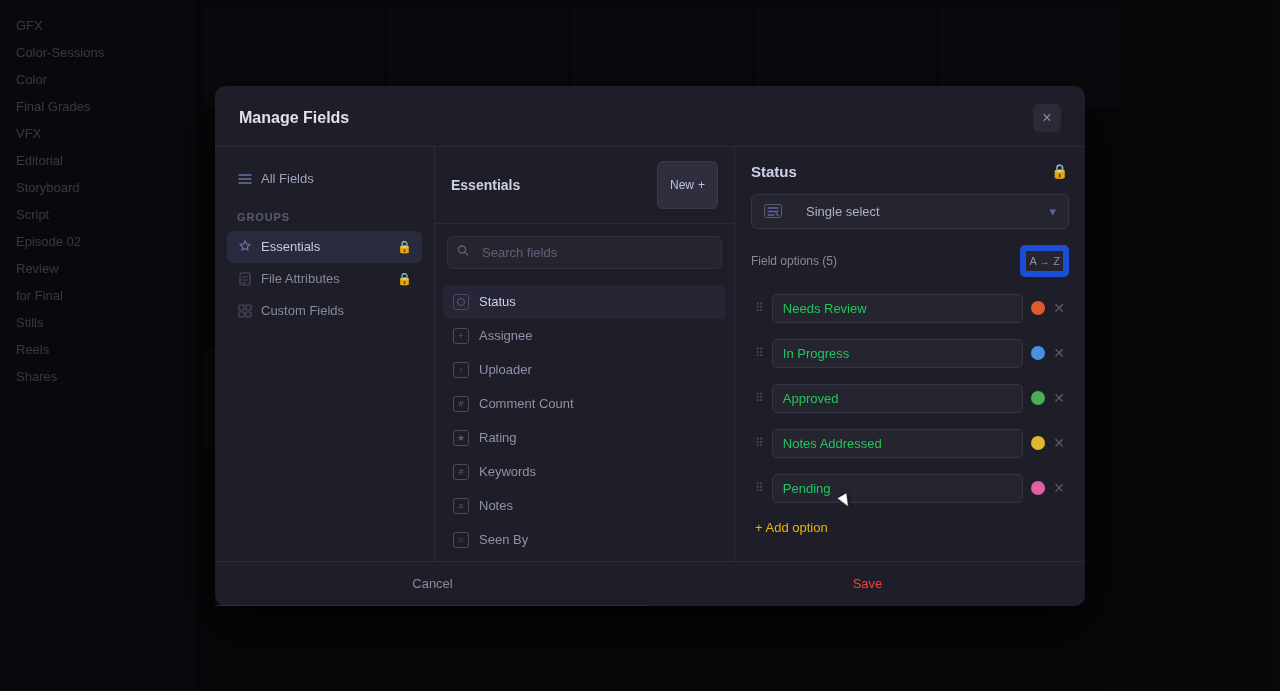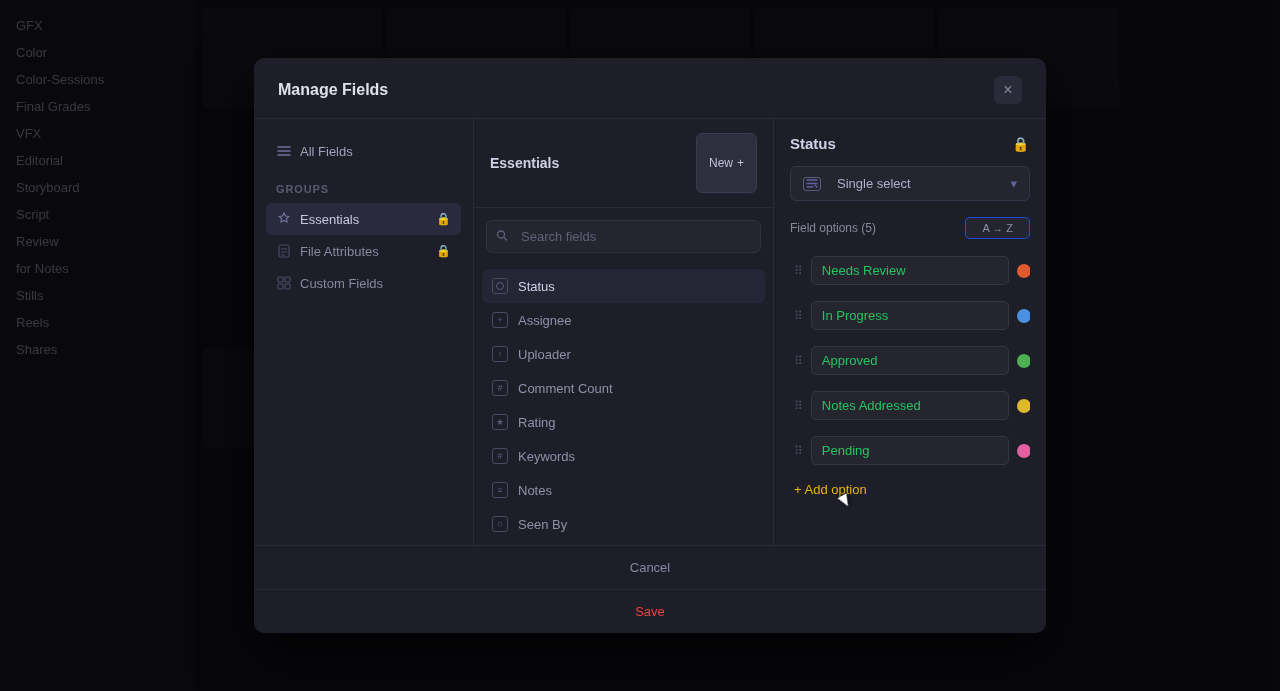--- a/index.html
+++ b/index.html
@@ -68,21 +68,21 @@
       z-index: 10;
       display: flex;
       align-items: center;
       justify-content: center;
     }
 
     
     .modal {
       background: #1e1e28;
       border-radius: 10px;
-      width: 792px;
+      width: 870px;
       max-height: 670px;
       display: flex;
       flex-direction: column;
       box-shadow: 0 20px 60px rgba(0,0,0,0.7);
       position: relative;
       margin-left: 20px;
     }
 
     .modal-header {
       padding: 18px 24px 14px;
@@ -196,21 +196,21 @@
     }
     .panel-mid-title {
       font-size: 14px;
       font-weight: 600;
       color: #d0d0e4;
     }
     .new-btn {
       display: flex;
       align-items: center;
       gap: 4px;
-      padding: 22px 12px;
+      padding: 16px 12px;
       background: #2e2e3e;
       border: 1px solid #3a3a50;
       border-radius: 6px;
       color: #c0c0d8;
       font-size: 12px;
       cursor: pointer;
     }
 
     .search-box {
       margin: 12px;
@@ -305,21 +305,21 @@
       border-radius: 6px;
       padding: 9px 12px;
       cursor: pointer;
       margin-bottom: 16px;
       color: #b0b0cc;
       font-size: 13px;
     }
     .field-type-left {
       display: flex;
       align-items: center;
-      gap: 16px;
+      gap: 24px;
     }
     .type-icon {
       width: 18px;
       height: 14px;
       border: 1.5px solid #5a5a78;
       border-radius: 3px;
       display: flex;
       align-items: center;
       justify-content: center;
     }
@@ -332,23 +332,23 @@
     }
     .field-options-label {
       font-size: 12px;
       color: #7070888;
       color: #888898;
     }
     .sort-btn {
       display: flex;
       align-items: center;
       gap: 4px;
-      padding: 4px 16px;
+      padding: 4px 3px;
       background: #252530;
-      border: 1px solid #1d4ed8;
+      border: 6px solid #1d4ed8;
       border-radius: 5px;
       font-size: 11px;
       color: #9090a8;
       cursor: pointer;
     }
 
     .options-list {
       flex: 1;
       overflow-y: auto;
     }
@@ -401,21 +401,20 @@
       color: #eab308;
       font-size: 13px;
       cursor: pointer;
       background: none;
       border: none;
     }
 
     
     .modal-footer {
       display: flex;
-      flex-direction: column;
       gap: 0;
       border-top: 1px solid #2a2a38;
     }
     .btn-cancel {
       padding: 14px;
       text-align: center;
       color: #8888a0;
       font-size: 13px;
       cursor: pointer;
       background: none;
@@ -460,45 +459,48 @@
 </head>
 <body>
 
 <div class="bg-overlay"></div>
 
 <div class="sidebar">
   <div class="sidebar-item">
     <span>GFX</span>
   </div>
   <div class="sidebar-item">
+    <span>Color-Sessions</span>
+  </div>
+  <div class="sidebar-item">
     <span>Color</span>
   </div>
   <div class="sidebar-item">
-    <span>Color-Sessions</span>
-  </div>
-  <div class="sidebar-item">
     <span>Final Grades</span>
   </div>
   <div class="sidebar-item">
     <span>VFX</span>
   </div>
   <div class="sidebar-item">
     <span>Editorial</span>
   </div>
   <div class="sidebar-item">
     <span>Storyboard</span>
   </div>
   <div class="sidebar-item">
     <span>Script</span>
   </div>
   <div class="sidebar-item">
+    <span>Episode 02</span>
+  </div>
+  <div class="sidebar-item">
     <span>Review</span>
   </div>
   <div class="sidebar-item">
-    <span>for Notes</span>
+    <span>for Final</span>
   </div>
   <div class="sidebar-item">
     <span>Stills</span>
   </div>
   <div class="sidebar-item">
     <span>Reels</span>
   </div>
   <div class="sidebar-item">
     <span>Shares</span>
   </div>

